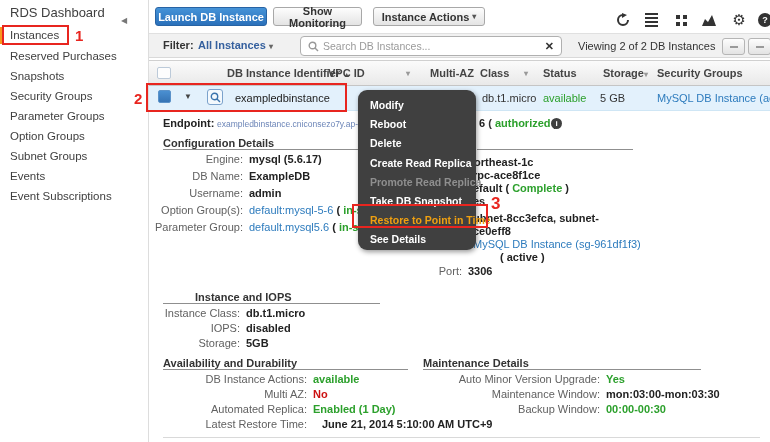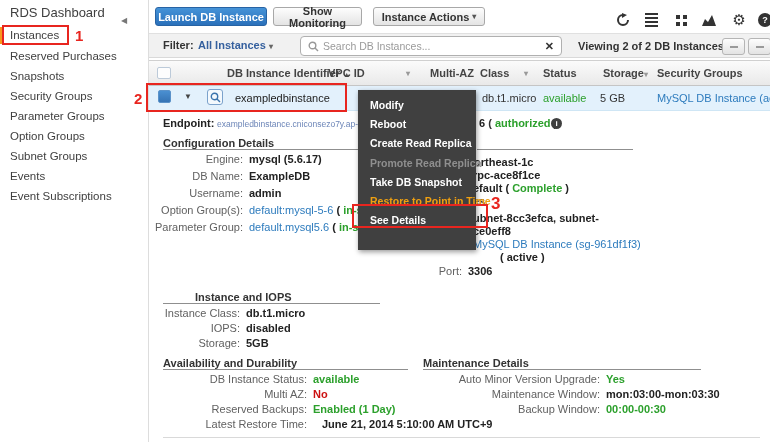--- a/index.html
+++ b/index.html
@@ -69,21 +69,21 @@
   .sec-h { position:absolute; font-size:11px; font-weight:bold; color:#333; white-space:nowrap; }
   .sec-line { position:absolute; height:1px; background:#8f8f8f; }
   .green { color:#2ca02c; }
   .red { color:#cc1111; }
   .link { color:#2d7bbd; font-weight:normal; cursor:pointer; }
   .ep-val { position:absolute; font-size:8.5px; color:#6d86b8; white-space:nowrap; }
   .info-i { position:absolute; width:11px; height:11px; border-radius:50%; background:#3f3f3f;
             color:#fff; font-size:8px; font-weight:bold; text-align:center; line-height:11px; }
 
   
-  .menu { left:358px; top:90px; width:118px; height:160px; background:#404040; border-radius:0;
+  .menu { left:358px; top:90px; width:118px; height:160px; background:#404040; border-radius:9px;
           box-shadow:1px 2px 5px rgba(0,0,0,.4); padding-top:6px; z-index:20; }
   .mi { height:19.2px; line-height:19.2px; padding-left:12px; font-size:10.5px; font-weight:bold;
         color:#fff; cursor:pointer; white-space:nowrap; }
   .mi-disabled { color:#8f8f8f; cursor:default; }
   .mi-hot { color:#f0a010; }
 
   
   .rbox { position:absolute; border:2px solid #e8251f; z-index:30; pointer-events:none; }
   .rnum { position:absolute; color:#e8251f; font-weight:bold; z-index:30; }
 </style>
@@ -148,21 +148,21 @@
   <div class="abs search-box">
     <span style="margin:0 4px 0 7px; display:flex;">
       <svg width="11" height="11" viewBox="0 0 11 11">
           <circle cx="4.5" cy="4.5" r="3.3" fill="none" stroke="#999" stroke-width="1.4"></circle>
           <line x1="7" y1="7" x2="10" y2="10" stroke="#999" stroke-width="1.4"></line>
         </svg>
     </span>
     <input type="text" placeholder="Search DB Instances..." style="">
     <span style="margin-right:7px; font-size:11px; font-weight:bold; color:#333; cursor:pointer;">✕</span>
   </div>
-  <div class="abs" style="left:578px; top:40px; font-size:11px; font-weight:bold; color:#333;">Viewing 2 of 2 DB Instances</div>
+  <div class="abs" style="left:578px; top:40px; font-size:11px; font-weight:normal; color:#333;">Viewing 2 of 2 DB Instances</div>
   <div class="pager" style="left:722px">
       <span></span>
     </div>
   <div class="pager" style="left:748px">
       <span></span>
     </div>
 
   <div class="abs thead"></div>
   <div class="abs sel-all"></div>
   <div class="th" style="left:227px">
@@ -238,43 +238,44 @@
   <div class="sec-line" style="left:163px; top:303px; width:217px;"></div>
   <div class="lbl" style="left:120px; top:307px; width:120px;">Instance Class:</div>
   <div class="val" style="left:246px; top:307px;">db.t1.micro</div>
   <div class="lbl" style="left:120px; top:322px; width:120px;">IOPS:</div>
   <div class="val" style="left:246px; top:322px;">disabled</div>
   <div class="lbl" style="left:120px; top:337px; width:120px;">Storage:</div>
   <div class="val" style="left:246px; top:337px;">5GB</div>
 
   <div class="sec-h" style="left:163px; top:357px;">Availability and Durability</div>
   <div class="sec-line" style="left:163px; top:369px; width:245px;"></div>
-  <div class="lbl" style="left:167px; top:373px; width:140px;">DB Instance Status:</div>
+  <div class="lbl" style="left:167px; top:373px; width:140px;">DB Instance Actions:</div>
   <div class="val green" style="left:313px; top:373px;">available</div>
   <div class="lbl" style="left:167px; top:388px; width:140px;">Multi AZ:</div>
   <div class="val red" style="left:313px; top:388px;">No</div>
-  <div class="lbl" style="left:167px; top:403px; width:140px;">Reserved Backups:</div>
+  <div class="lbl" style="left:167px; top:403px; width:140px;">Automated Replica:</div>
   <div class="val green" style="left:313px; top:403px;">Enabled (1 Day)</div>
   <div class="lbl" style="left:167px; top:418px; width:140px;">Latest Restore Time:</div>
   <div class="val" style="left:322px; top:418px;">June 21, 2014 5:10:00 AM UTC+9</div>
 
   <div class="sec-h" style="left:423px; top:357px;">Maintenance Details</div>
   <div class="sec-line" style="left:423px; top:369px; width:278px;"></div>
   <div class="lbl" style="left:423px; top:373px; width:177px;">Auto Minor Version Upgrade:</div>
   <div class="val green" style="left:606px; top:373px;">Yes</div>
   <div class="lbl" style="left:423px; top:388px; width:177px;">Maintenance Window:</div>
   <div class="val" style="left:606px; top:388px;">mon:03:00-mon:03:30</div>
   <div class="lbl" style="left:423px; top:403px; width:177px;">Backup Window:</div>
   <div class="val green" style="left:606px; top:403px;">00:00-00:30</div>
 
   <div class="sec-line" style="left:163px; top:437px; width:597px; background:#d9d9d9;"></div>
 
   <div class="abs menu">
     <div class="mi">Modify</div>
     <div class="mi">Reboot</div>
+    <div class="mi">Delete</div>
     <div class="mi">Create Read Replica</div>
     <div class="mi mi-disabled">Promote Read Replica</div>
     <div class="mi">Take DB Snapshot</div>
     <div class="mi mi-hot">Restore to Point in Time</div>
     <div class="mi">See Details</div>
   </div>
 
   <div class="rbox" style="left:2px; top:25px; width:67px; height:20px;"></div>
   <div class="rnum" style="left:75px; top:27px; font-size:15px;">1</div>
   <div class="rbox" style="left:146px; top:83px; width:201px; height:29px;"></div>

